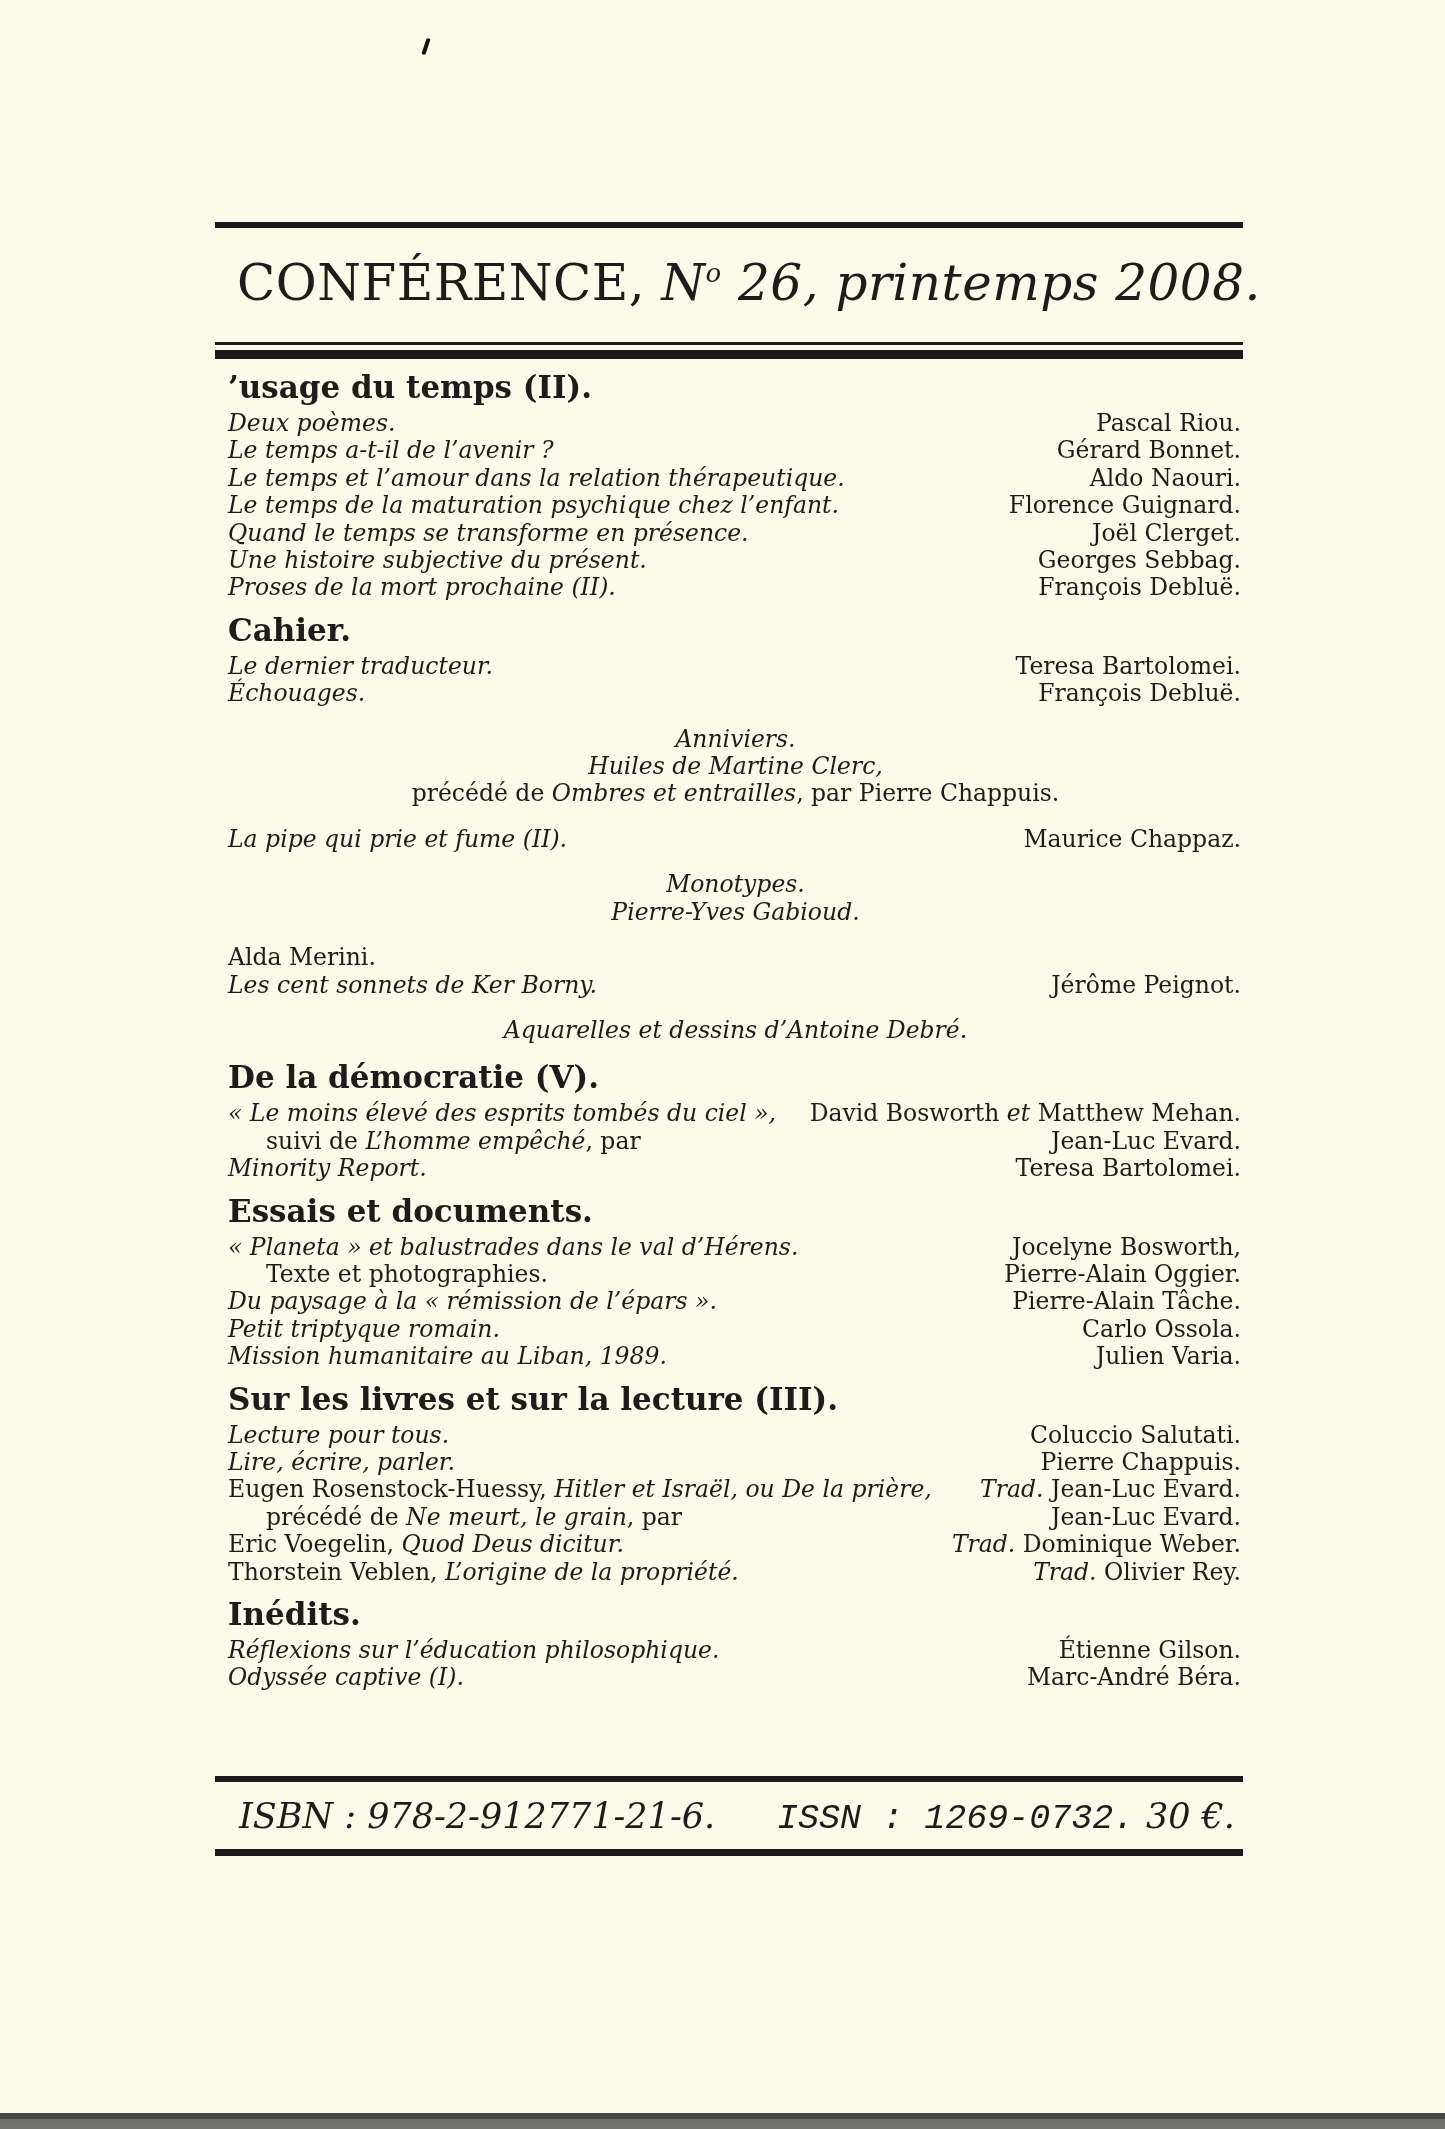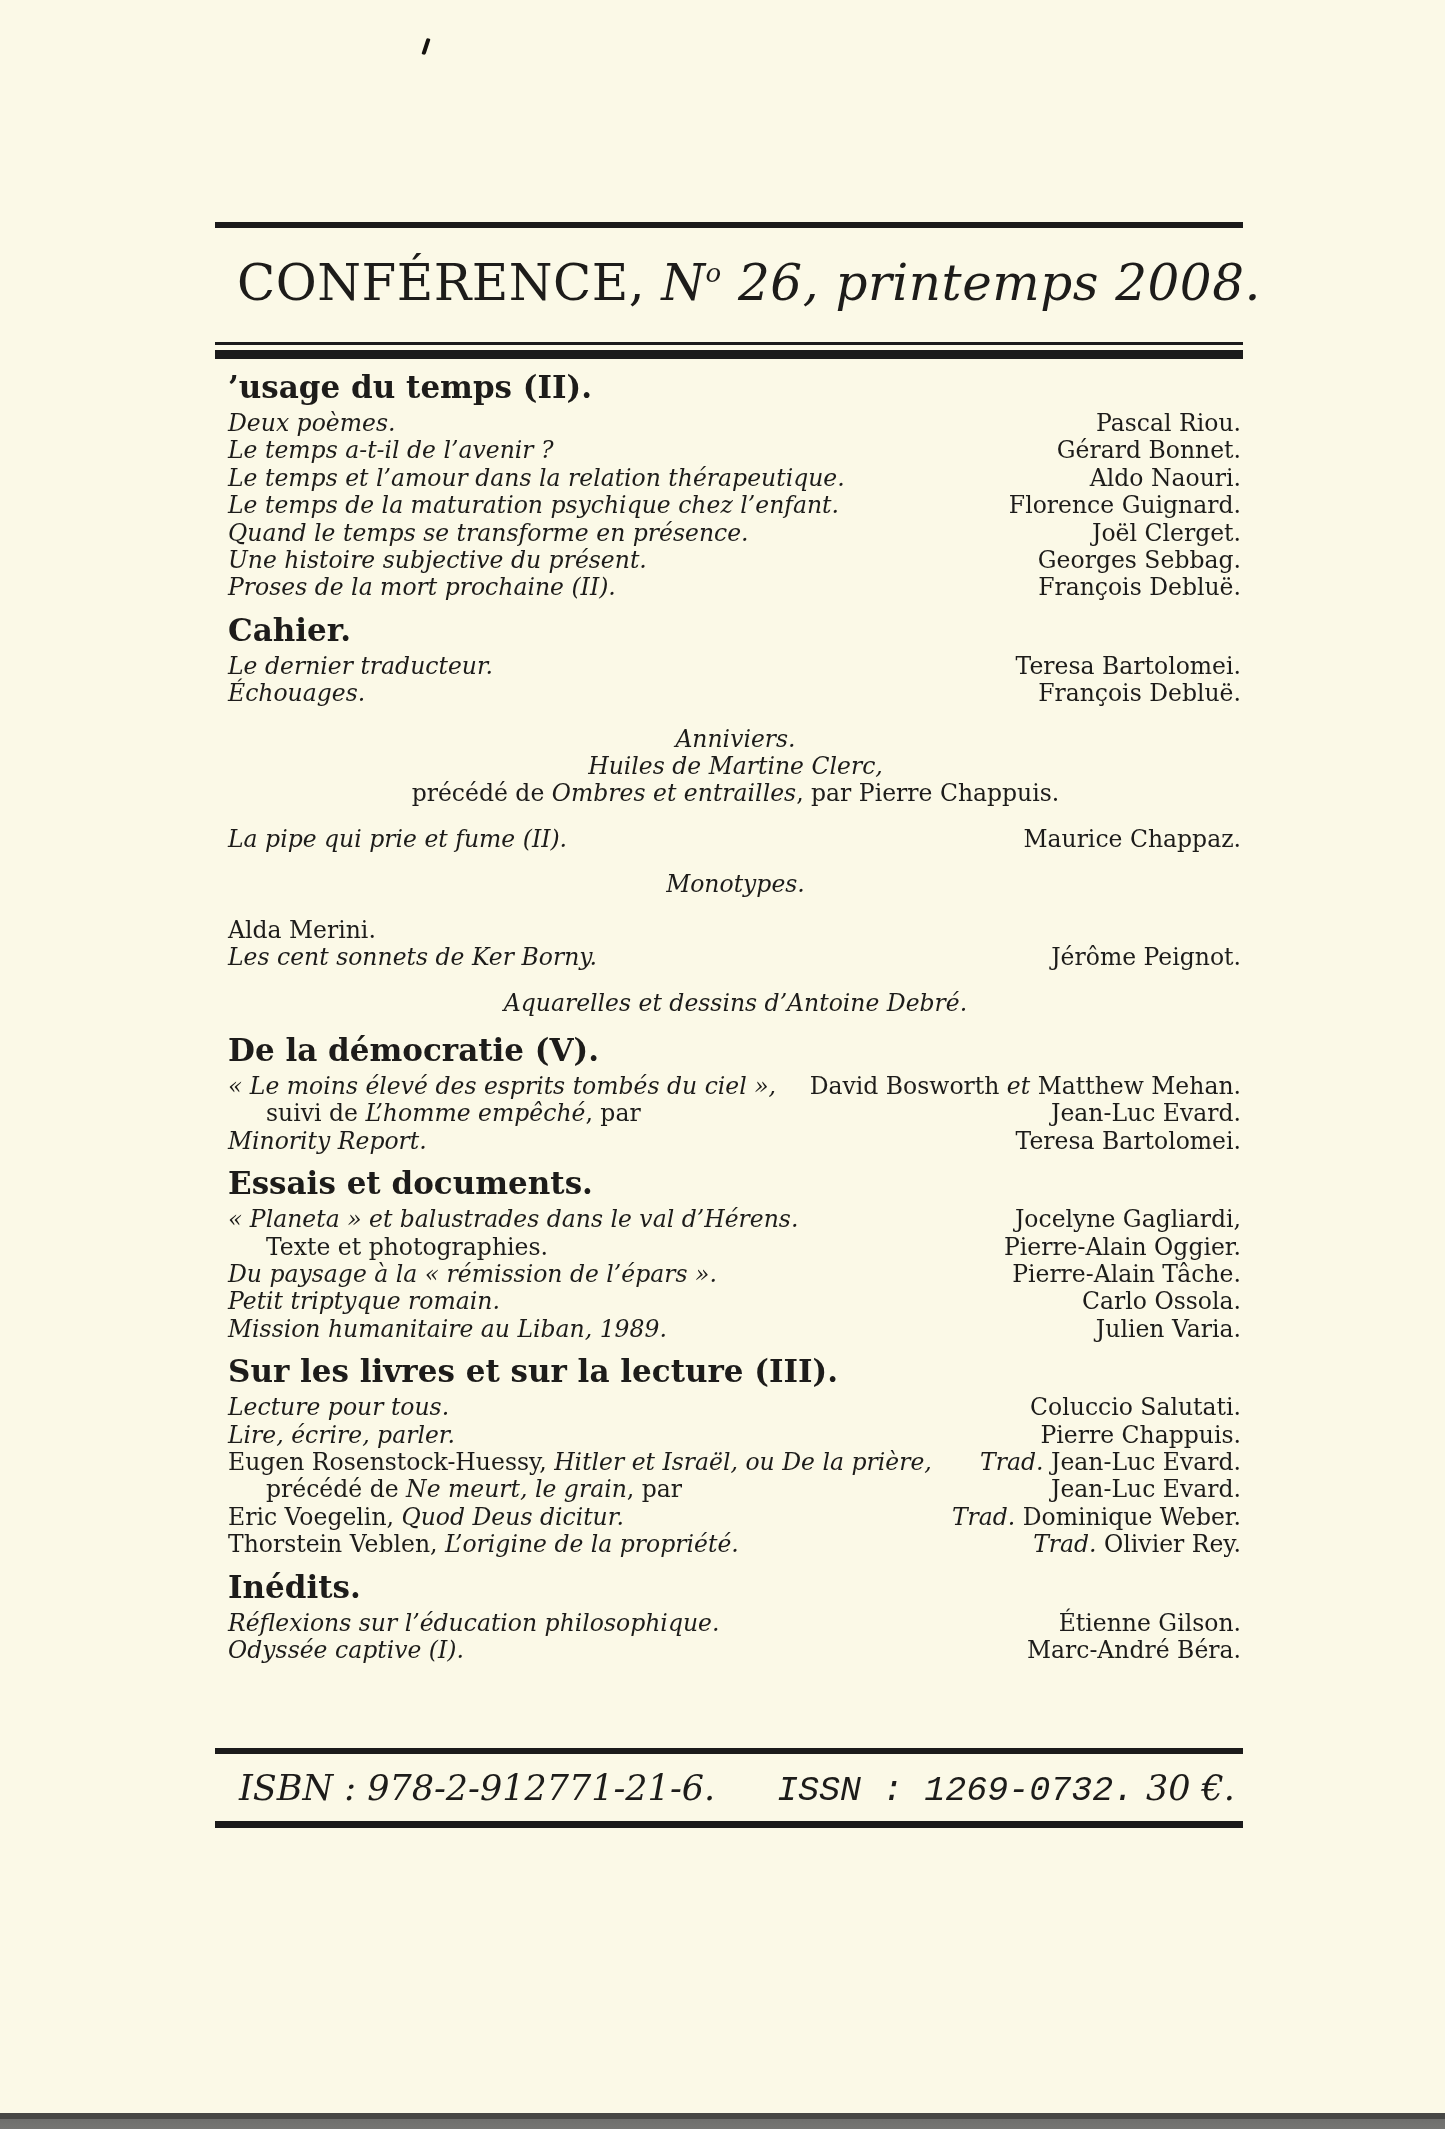--- a/index.html
+++ b/index.html
@@ -108,20 +108,21 @@
         <div class="c-line"><span class="i">Anniviers.</span></div>
         <div class="c-line"><span class="i">Huiles de Martine Clerc,</span></div>
         <div class="c-line"><span class="r">précédé de </span><span class="i">Ombres et entrailles</span><span class="r">, par Pierre Chappuis.</span></div>
       </div>
       <div class="e-row">
         <span class="e-title"><span class="i">La pipe qui prie et fume (II).</span></span>
         <span class="e-author"><span class="r">Maurice Chappaz.</span></span>
       </div>
       <div class="c-block">
         <div class="c-line"><span class="i">Monotypes.</span></div>
+        <div class="c-line"><span class="i">Pierre-Yves Gabioud.</span></div>
       </div>
       <div class="e-row">
         <span class="e-author"><span class="r">Alda Merini.</span></span>
       </div>
       <div class="e-row">
         <span class="e-title"><span class="i">Les cent sonnets de Ker Borny.</span></span>
         <span class="e-author"><span class="r">Jérôme Peignot.</span></span>
       </div>
       <div class="c-block">
         <div class="c-line"><span class="i">Aquarelles et dessins d’Antoine Debré.</span></div>
@@ -135,21 +136,21 @@
         <span class="e-title indent"><span class="r">suivi de </span><span class="i">L’homme empêché</span><span class="r">, par</span></span>
         <span class="e-author"><span class="r">Jean-Luc Evard.</span></span>
       </div>
       <div class="e-row">
         <span class="e-title"><span class="i">Minority Report.</span></span>
         <span class="e-author"><span class="r">Teresa Bartolomei.</span></span>
       </div>
       <div class="h-row">Essais et documents.</div>
       <div class="e-row">
         <span class="e-title"><span class="i">« Planeta » et balustrades dans le val d’Hérens.</span></span>
-        <span class="e-author"><span class="r">Jocelyne Gagliardi,</span></span>
+        <span class="e-author"><span class="r">Jocelyne Bosworth,</span></span>
       </div>
       <div class="e-row">
         <span class="e-title indent"><span class="r">Texte et photographies.</span></span>
         <span class="e-author"><span class="r">Pierre-Alain Oggier.</span></span>
       </div>
       <div class="e-row">
         <span class="e-title"><span class="i">Du paysage à la « rémission de l’épars ».</span></span>
         <span class="e-author"><span class="r">Pierre-Alain Tâche.</span></span>
       </div>
       <div class="e-row">

